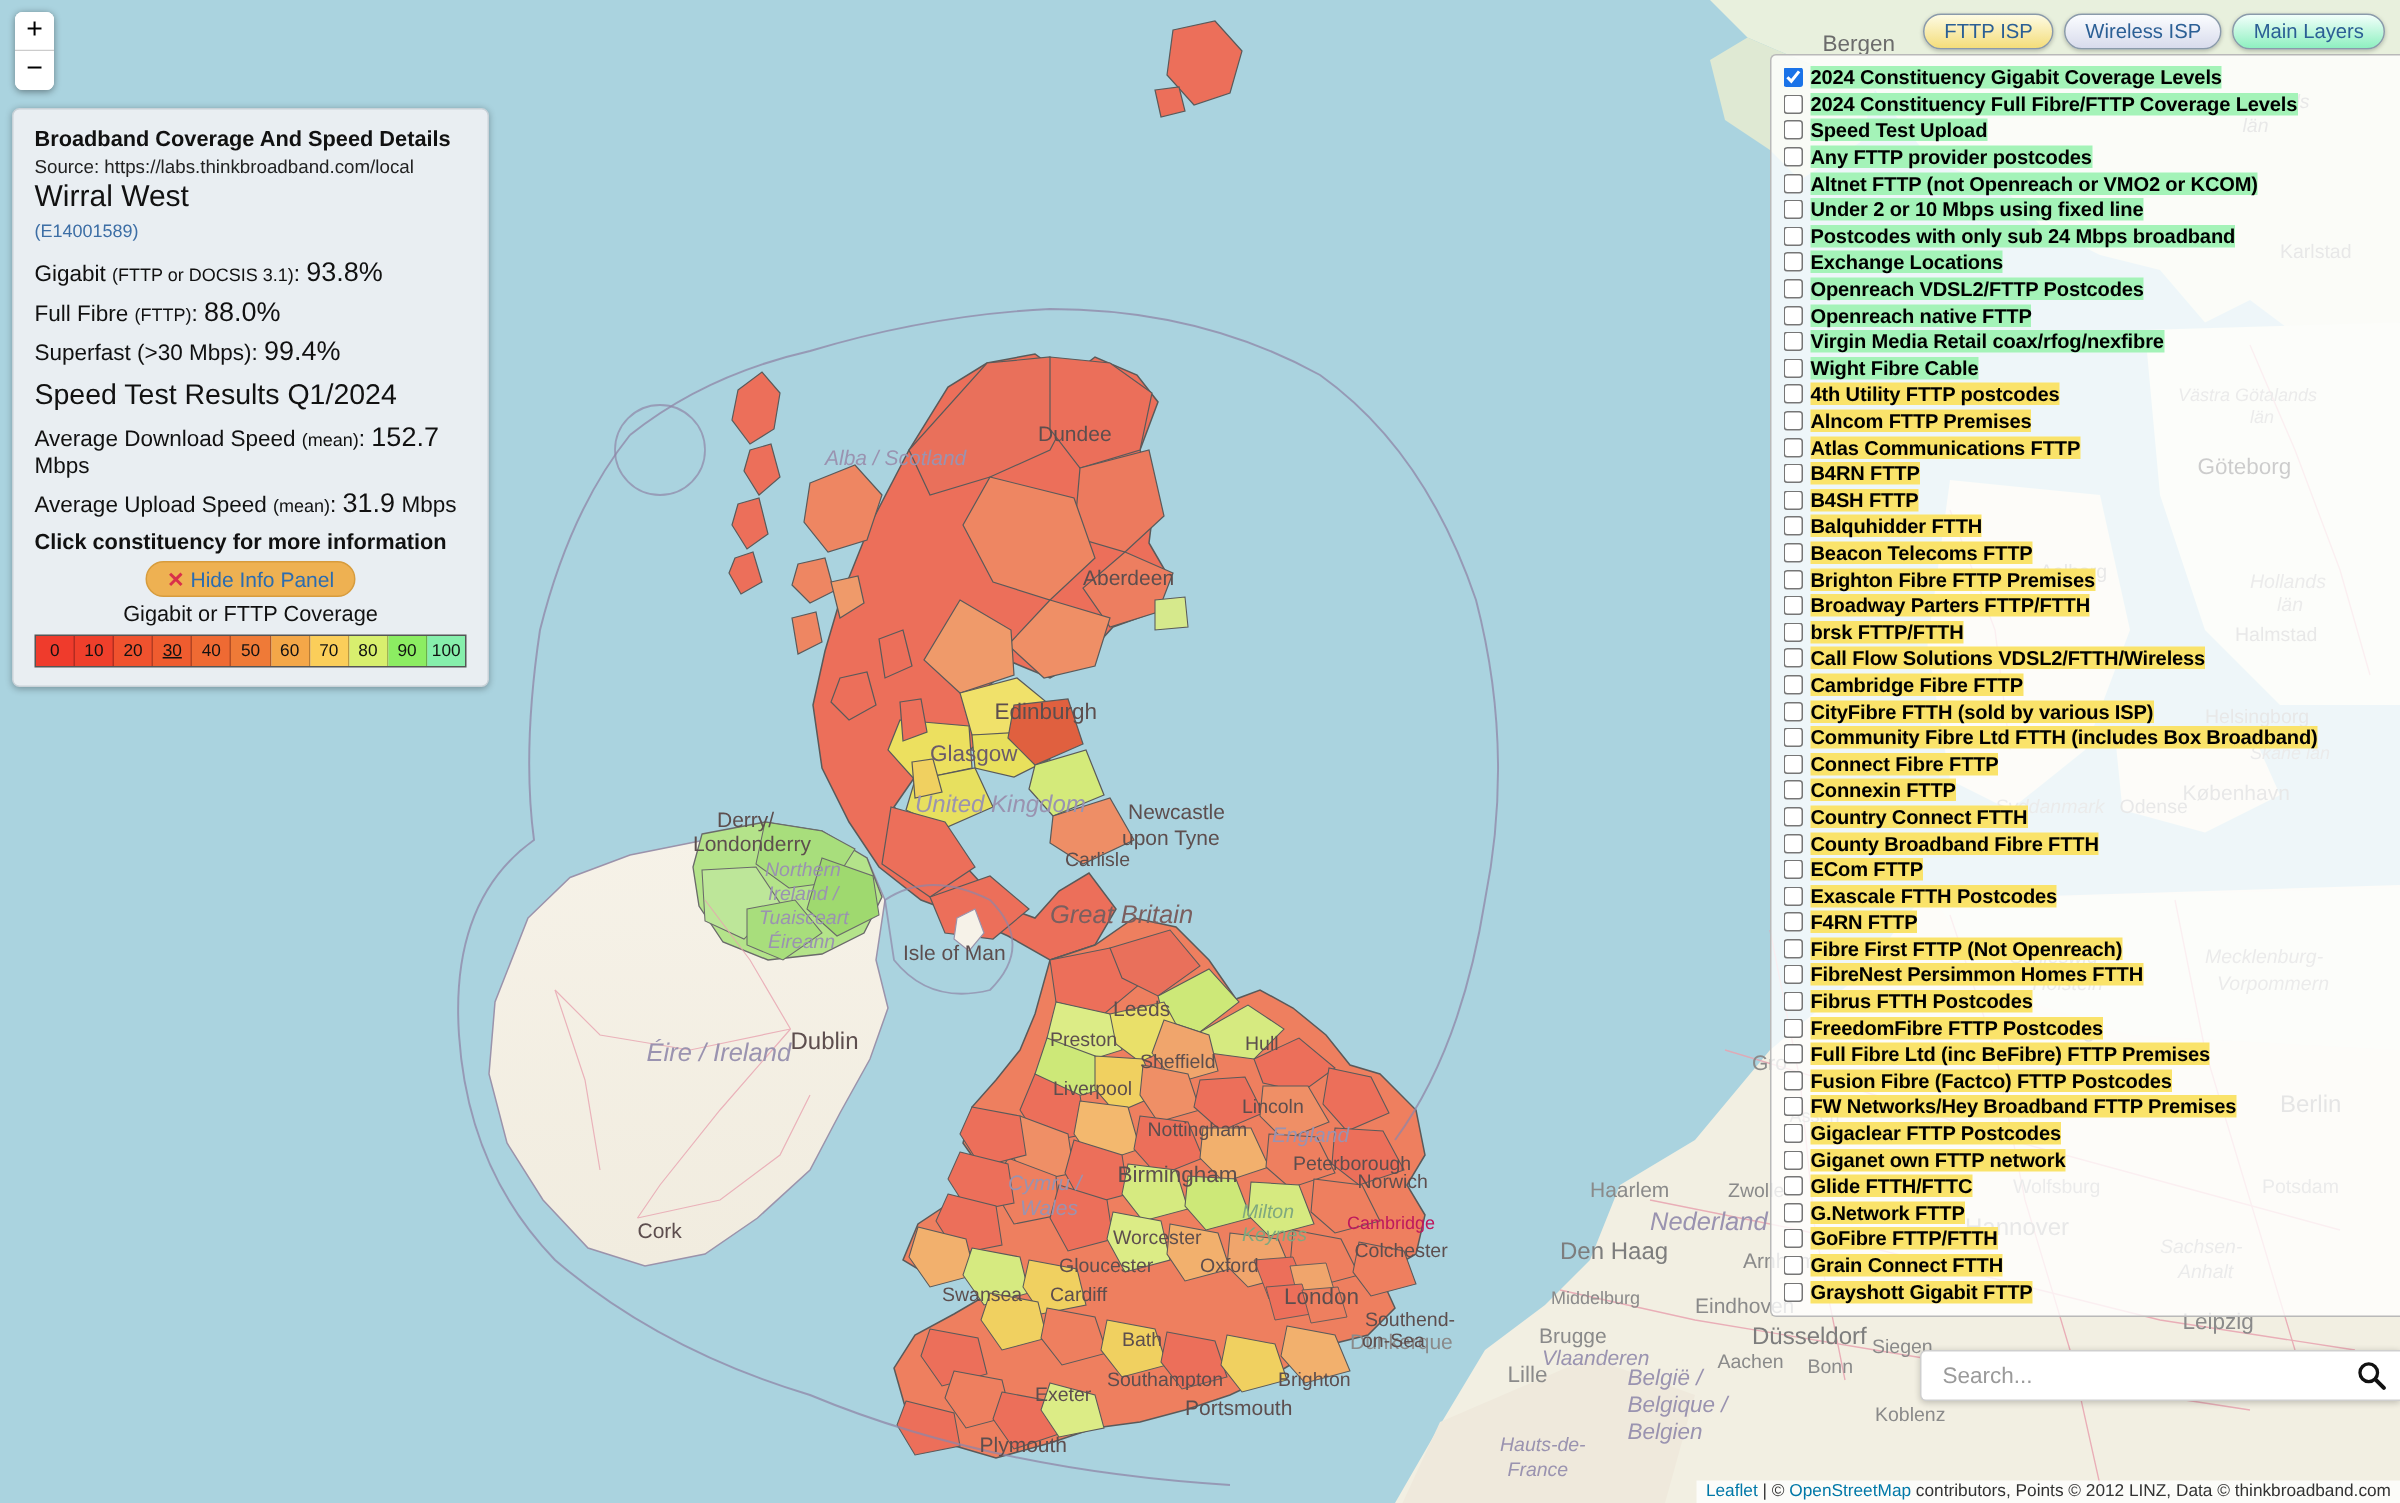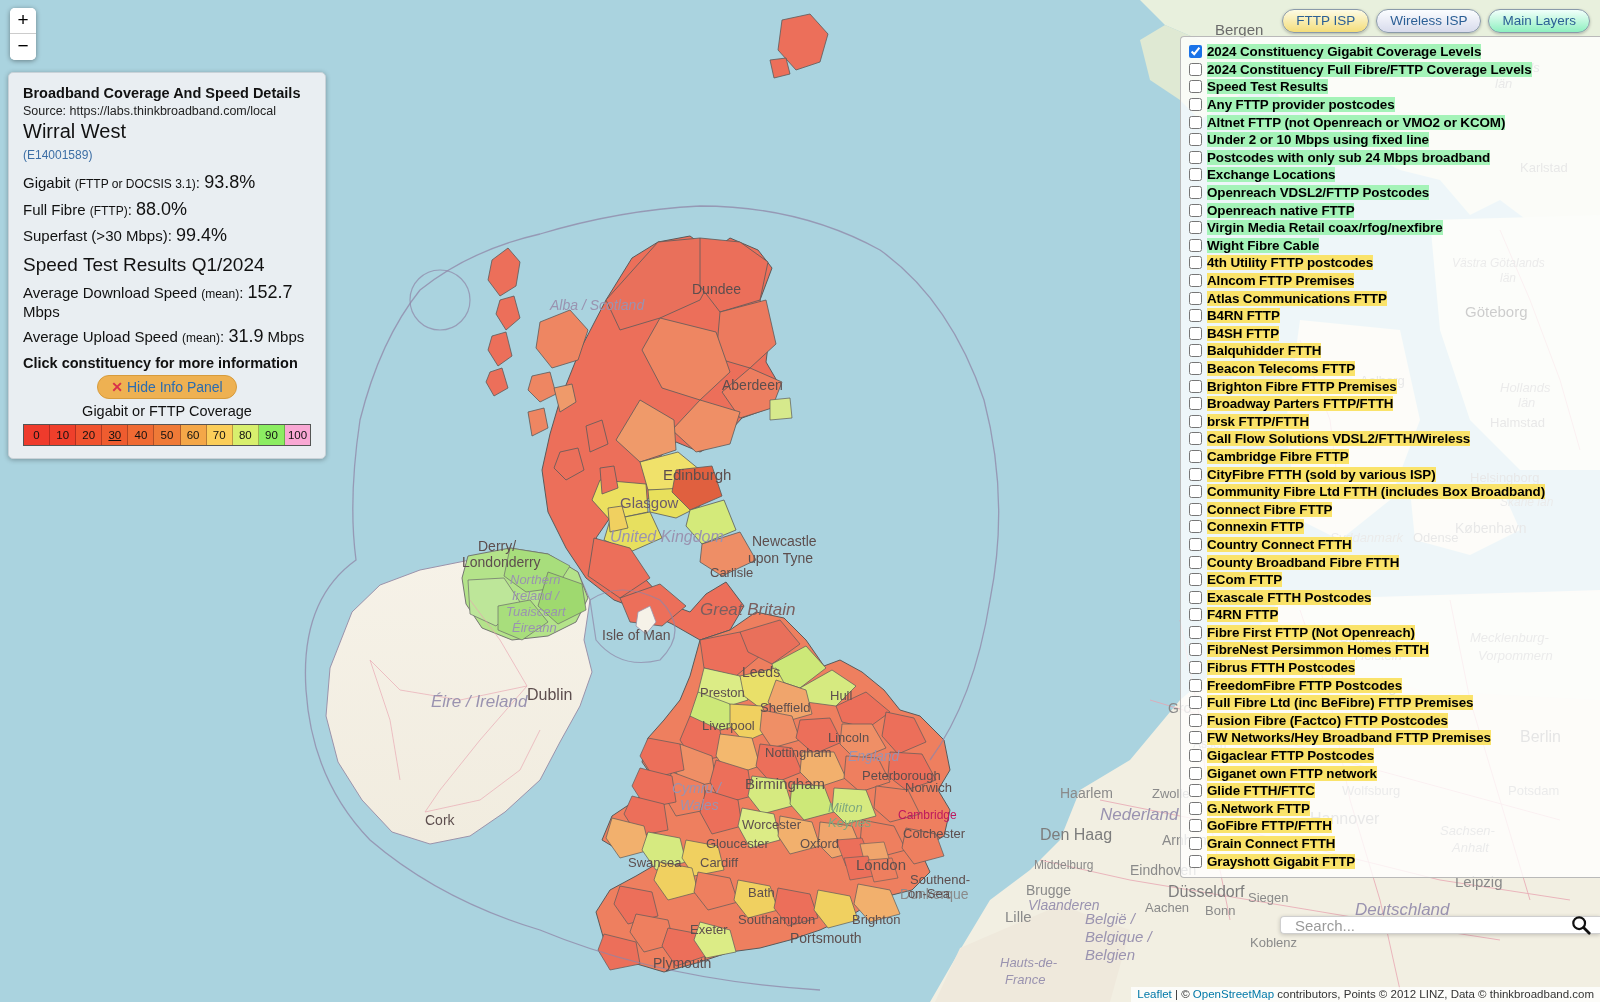--- a/index.html
+++ b/index.html
@@ -167,21 +167,21 @@
     line-height: 15px;
     white-space: nowrap;
     letter-spacing: -0.1px;
   }
   .layer-row .lbl .hl-green { background: #a4f3b8; }
   .layer-row .lbl .hl-yellow { background: #fae36a; }
 
   
   #search-box {
     position: absolute; right: 0px; bottom: 68px;
-    width: 320px; height: 18px;
+    width: 320px; height: 34px;
     background: #fff;
     border: 1px solid #cfcfcf;
     border-right: none;
     border-radius: 4px 0 0 4px;
     display: flex; align-items: center;
     padding: 0 8px 0 12px;
     box-shadow: 0 1px 4px rgba(0,0,0,0.2);
     z-index: 42;
   }
   #search-input {
@@ -544,42 +544,42 @@
         <div class="lseg" style="background: rgb(239, 59, 44);">0</div>
         <div class="lseg" style="background: rgb(239, 63, 43);">10</div>
         <div class="lseg" style="background: rgb(240, 82, 46);">20</div>
         <div class="lseg" style="background: rgb(239, 92, 47); text-decoration: underline;">30</div>
         <div class="lseg" style="background: rgb(239, 106, 51);">40</div>
         <div class="lseg" style="background: rgb(239, 122, 55);">50</div>
         <div class="lseg" style="background: rgb(244, 167, 72);">60</div>
         <div class="lseg" style="background: rgb(251, 206, 90);">70</div>
         <div class="lseg" style="background: rgb(216, 239, 110);">80</div>
         <div class="lseg" style="background: rgb(140, 237, 98);">90</div>
-        <div class="lseg" style="background: #f9a8d4;">100</div>
+        <div class="lseg" style="background: #86efac;">100</div>
       </div>
   </div>
 
   <div id="layer-tabs">
       <div class="pill fttp">FTTP ISP</div>
       <div class="pill wireless">Wireless ISP</div>
       <div class="pill main">Main Layers</div>
     </div>
 
   <div id="layer-panel">
       <label class="layer-row">
         <input type="checkbox" checked="" style="">
         <span class="lbl"><span class="hl-green">2024 Constituency Gigabit Coverage Levels</span></span>
       </label>
       <label class="layer-row">
         <input type="checkbox" style="">
         <span class="lbl"><span class="hl-green">2024 Constituency Full Fibre/FTTP Coverage Levels</span></span>
       </label>
       <label class="layer-row">
         <input type="checkbox" style="">
-        <span class="lbl"><span class="hl-green">Speed Test Results</span></span>
+        <span class="lbl"><span class="hl-green">Speed Test Upload</span></span>
       </label>
       <label class="layer-row">
         <input type="checkbox" style="">
         <span class="lbl"><span class="hl-green">Any FTTP provider postcodes</span></span>
       </label>
       <label class="layer-row">
         <input type="checkbox" style="">
         <span class="lbl"><span class="hl-green">Altnet FTTP (not Openreach or VMO2 or KCOM)</span></span>
       </label>
       <label class="layer-row">

